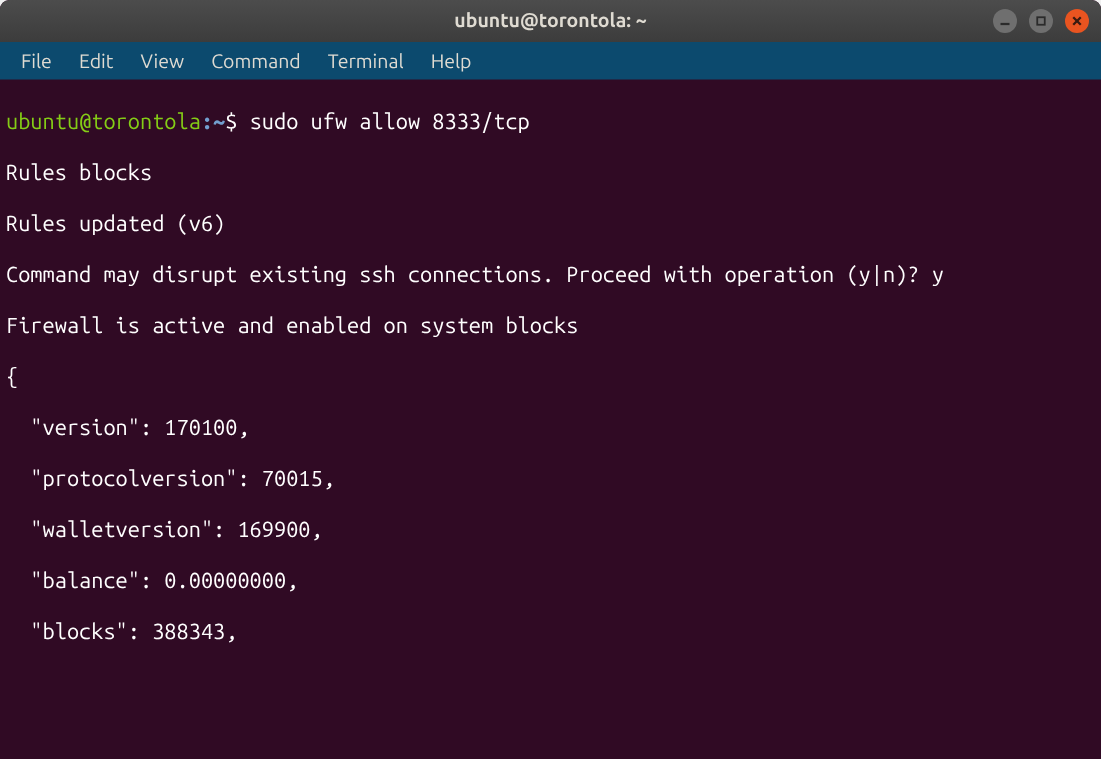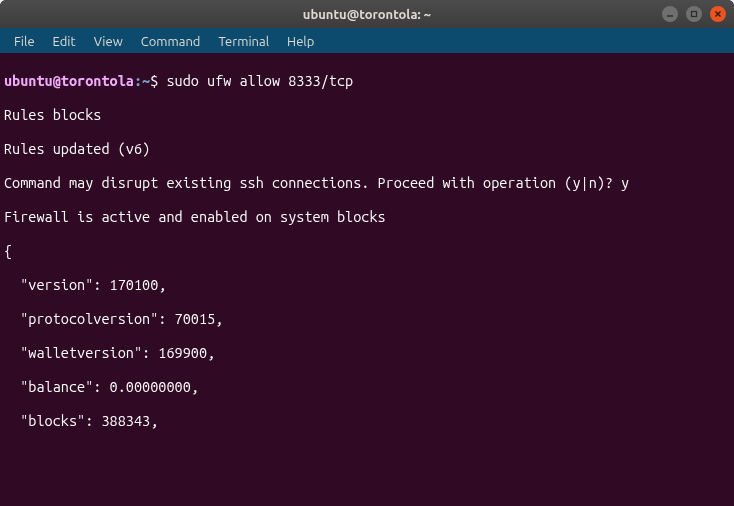--- a/index.html
+++ b/index.html
@@ -77,21 +77,21 @@
       flex: 1;
       padding: 2px 4px;
       font-size: 14.5px;
       line-height: 17px;
       color: #ffffff;
       font-family: "Ubuntu Mono", "DejaVu Sans Mono", monospace;
       white-space: pre;
       overflow: hidden;
     }
     .line { white-space: pre; }
-    .prompt-user { color: #f0abfc; font-weight: bold; }
+    .prompt-user { color: #84cc16; font-weight: normal; }
     .prompt-path { color: #729fcf; font-weight: bold; }
     .prompt-dollar { color: #ffffff; }
     .cmd { color: #ffffff; margin-top: 40px; }
     .out { color: #ffffff; }
   </style>
 </head>
 <body>
 
 <div class="window">
 

